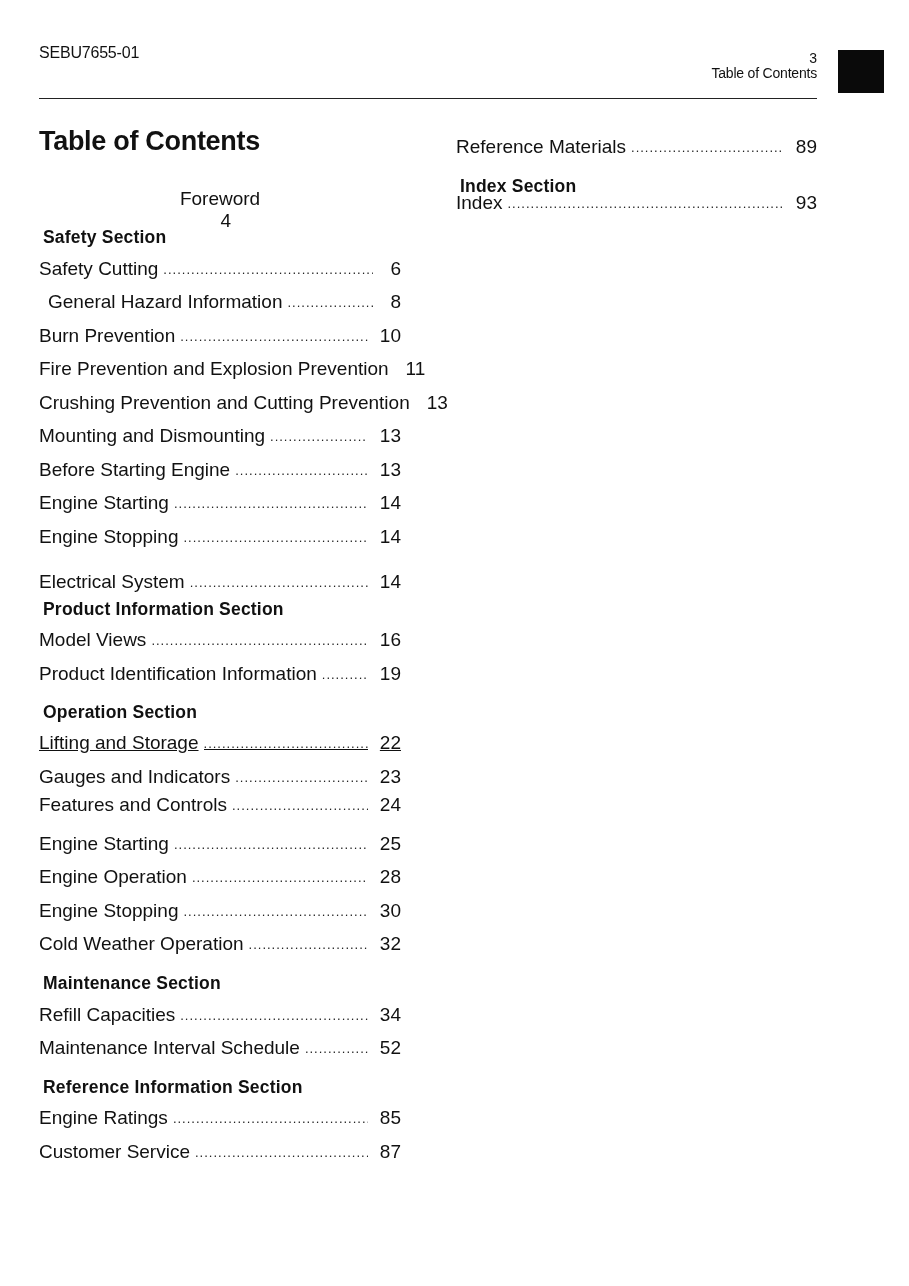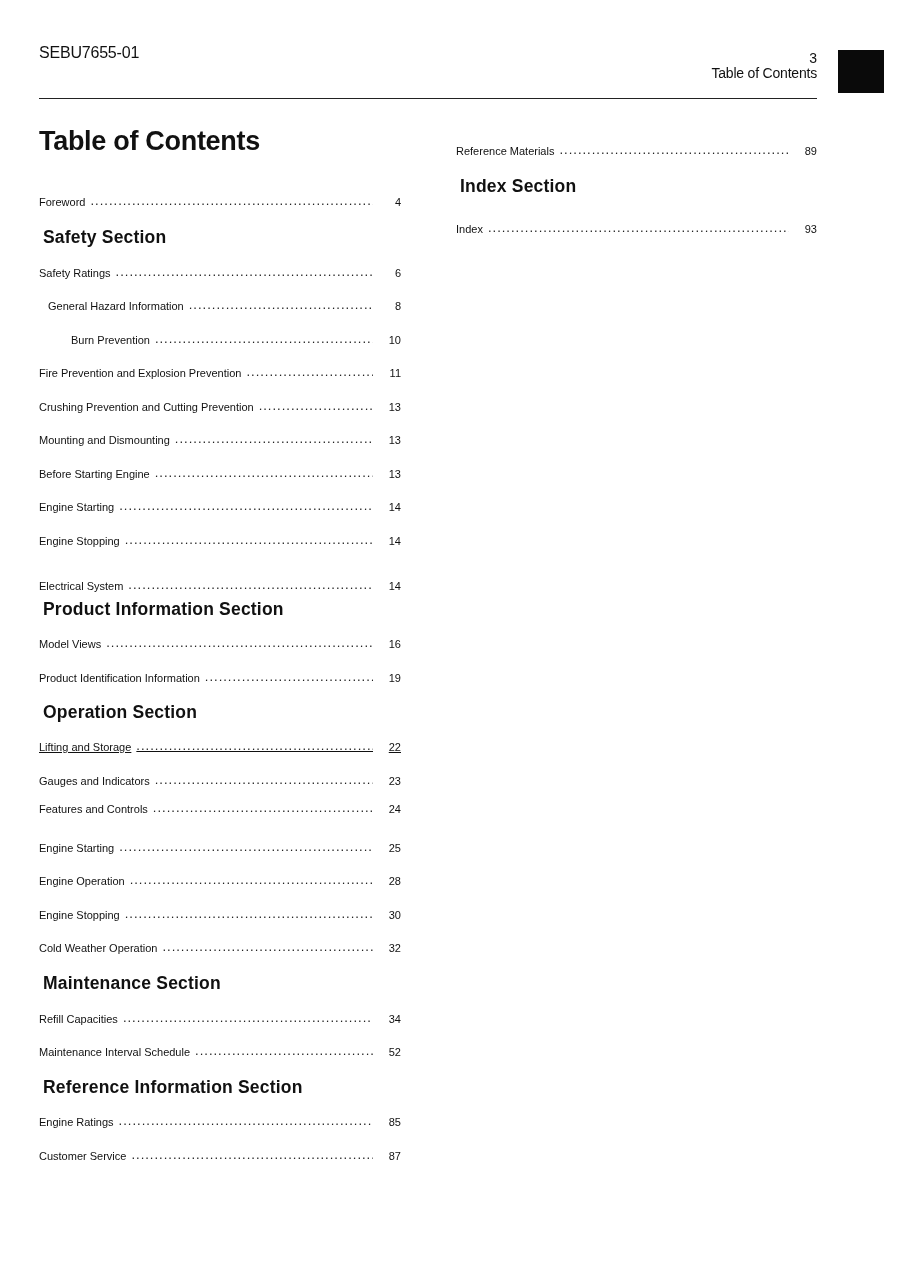--- a/index.html
+++ b/index.html
@@ -71,22 +71,22 @@
     }
     .col-right {
       left: 456px;
       width: 361px;
     }
     .entry {
       position: absolute;
       left: 0;
       right: 0;
       display: flex;
-      align-items: flex-end;
-      font-size: 11px;
+      align-items: center;
+      font-size: 19px;
       height: 20px;
       white-space: nowrap;
     }
     .entry .label {
       flex: 0 0 auto;
     }
     .entry .leader {
       flex: 1 1 auto;
       overflow: hidden;
       margin: 0 6px 0 5px;
@@ -119,39 +119,39 @@
 <div class="doc-id">SEBU7655-01</div>
 <div class="page-num">3</div>
 <div class="running-title">Table of Contents</div>
 <div class="thumb-tab"></div>
 <div class="header-rule"></div>
 
 <h1 class="toc-title">Table of Contents</h1>
 
 <div class="col col-left" style="top:0;height:1286px;">
 
-  <div class="entry" style="top:188px;">
+  <div class="entry" style="top:188px;flex-direction:column;">
     <span class="label">Foreword</span>
     <span class="leader"></span>
     <span class="pg">4</span>
   </div>
 
   <h2 class="section-heading" style="top:223px;">Safety Section</h2>
 
   <div class="entry" style="top:259px;">
-    <span class="label">Safety Ratings</span>
+    <span class="label">Safety Cutting</span>
     <span class="leader"></span>
     <span class="pg">6</span>
   </div>
   <div class="entry" style="top:292px;margin-left:9px;">
     <span class="label">General Hazard Information</span>
     <span class="leader"></span>
     <span class="pg">8</span>
   </div>
-  <div class="entry" style="top:326px;margin-left:32px;">
+  <div class="entry" style="top:326px;">
     <span class="label">Burn Prevention</span>
     <span class="leader"></span>
     <span class="pg">10</span>
   </div>
   <div class="entry" style="top:359px;">
     <span class="label">Fire Prevention and Explosion Prevention</span>
     <span class="leader"></span>
     <span class="pg">11</span>
   </div>
   <div class="entry" style="top:393px;">
@@ -265,18 +265,18 @@
 
 <div class="col col-right" style="top:0;height:1286px;">
   <div class="entry" style="top:137px;">
     <span class="label">Reference Materials</span>
     <span class="leader"></span>
     <span class="pg">89</span>
   </div>
 
   <h2 class="section-heading" style="top:172px;">Index Section</h2>
 
-  <div class="entry" style="top:215px;">
+  <div class="entry" style="top:193px;">
     <span class="label">Index</span>
     <span class="leader"></span>
     <span class="pg">93</span>
   </div>
 </div>
 
 </body></html>

